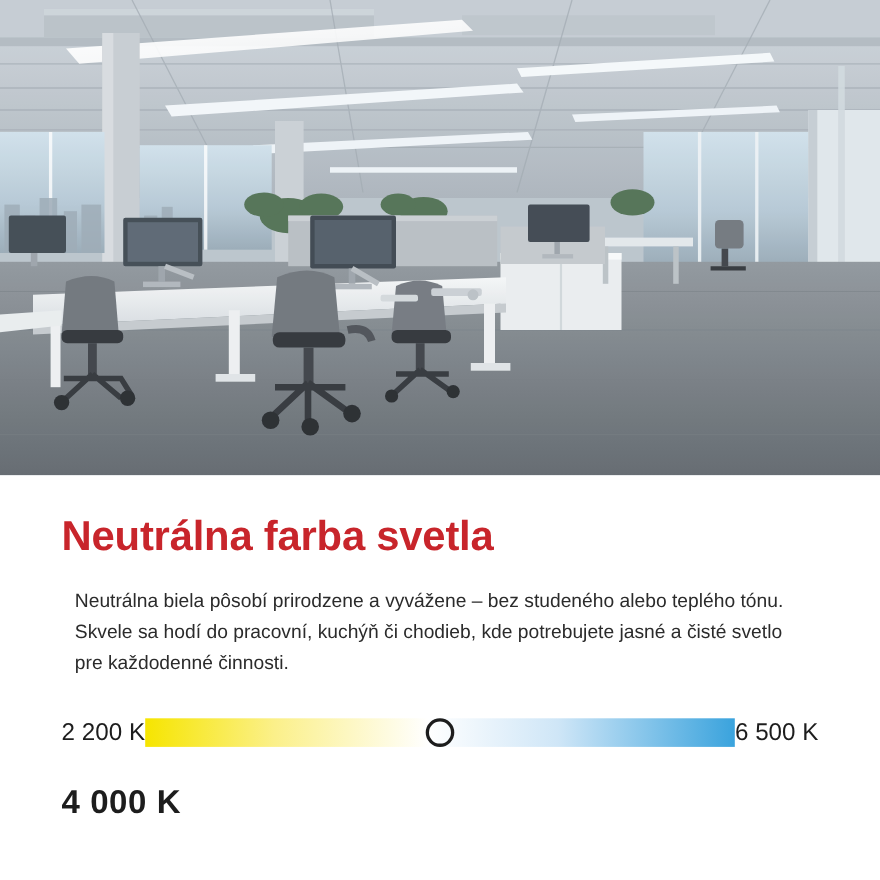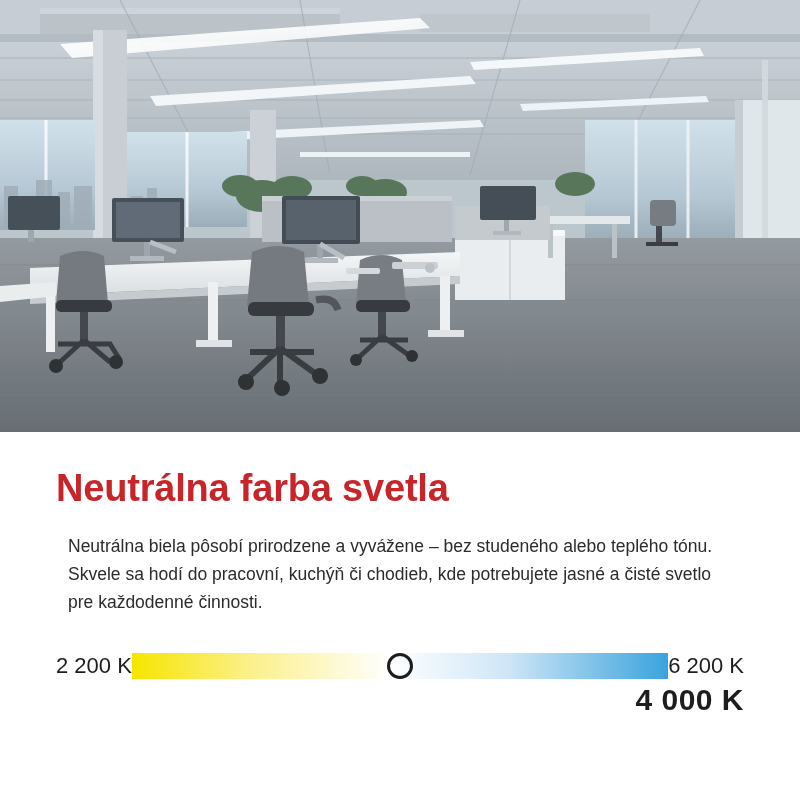--- a/index.html
+++ b/index.html
@@ -99,22 +99,22 @@
     height: 26px;
     margin-top: -13px;
     margin-left: -13px;
     border: 3px solid #1d1d1d;
     border-radius: 50%;
     background: transparent;
     box-sizing: border-box;
   }
 
   .current-value {
-    margin-top: 4px;
-    text-align: right;
+    margin-top: 34px;
+    text-align: left;
     font-size: 30px;
     font-weight: bold;
     color: #1d1d1d;
     letter-spacing: 0.5px;
   }
 </style>
 </head>
 <body>
 
 <div class="card">
@@ -320,18 +320,18 @@
     <p class="body-text">Neutrálna biela pôsobí prirodzene a vyvážene – bez studeného alebo teplého tónu. Skvele sa hodí do pracovní, kuchýň či chodieb, kde potrebujete jasné a čisté svetlo pre každodenné činnosti.</p>
 
     <div class="scale-row">
       <span class="scale-label">2 200 K</span>
 
       <div class="scale-bar-wrap">
         <div class="scale-bar" style="background: linear-gradient(to right, rgb(246, 229, 0) 0%, rgb(251, 240, 138) 22%, rgb(255, 255, 255) 48%, rgb(207, 230, 247) 70%, rgb(58, 163, 221) 100%);"></div>
         <div class="scale-knob" style="left: 50%;"></div>
       </div>
 
-      <span class="scale-label">6 200 K</span>
+      <span class="scale-label">6 500 K</span>
     </div>
 
     <div class="current-value">4 000 K</div>
   </div>
 </div>
 
 </body></html>

